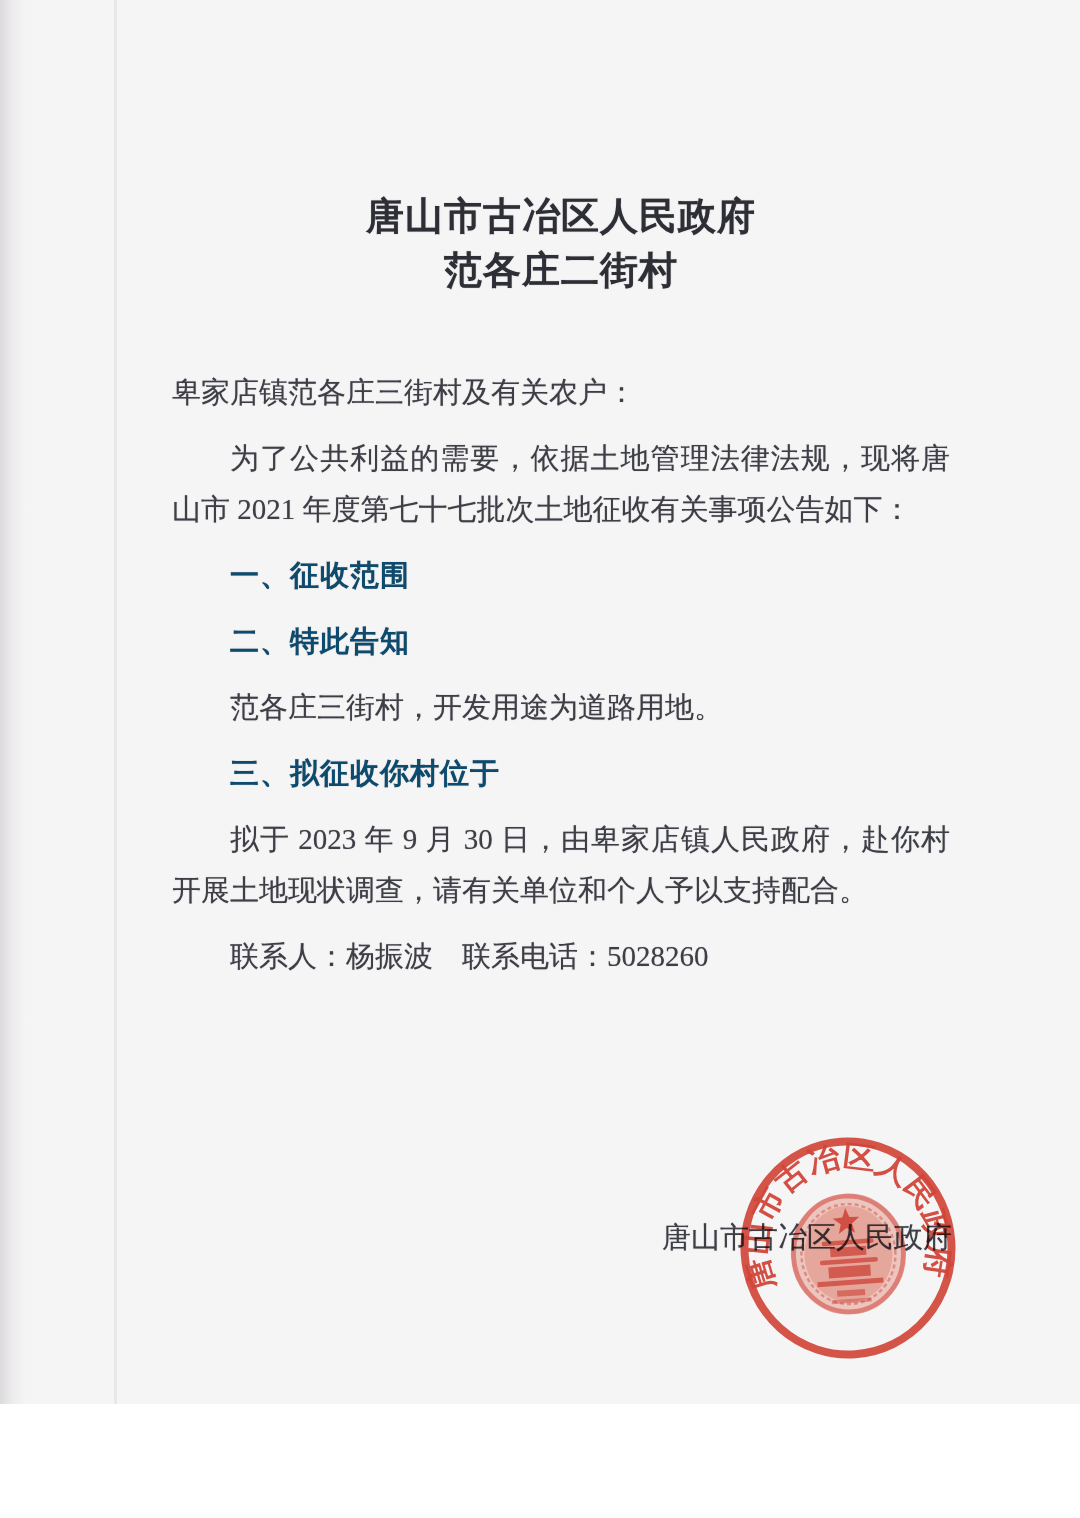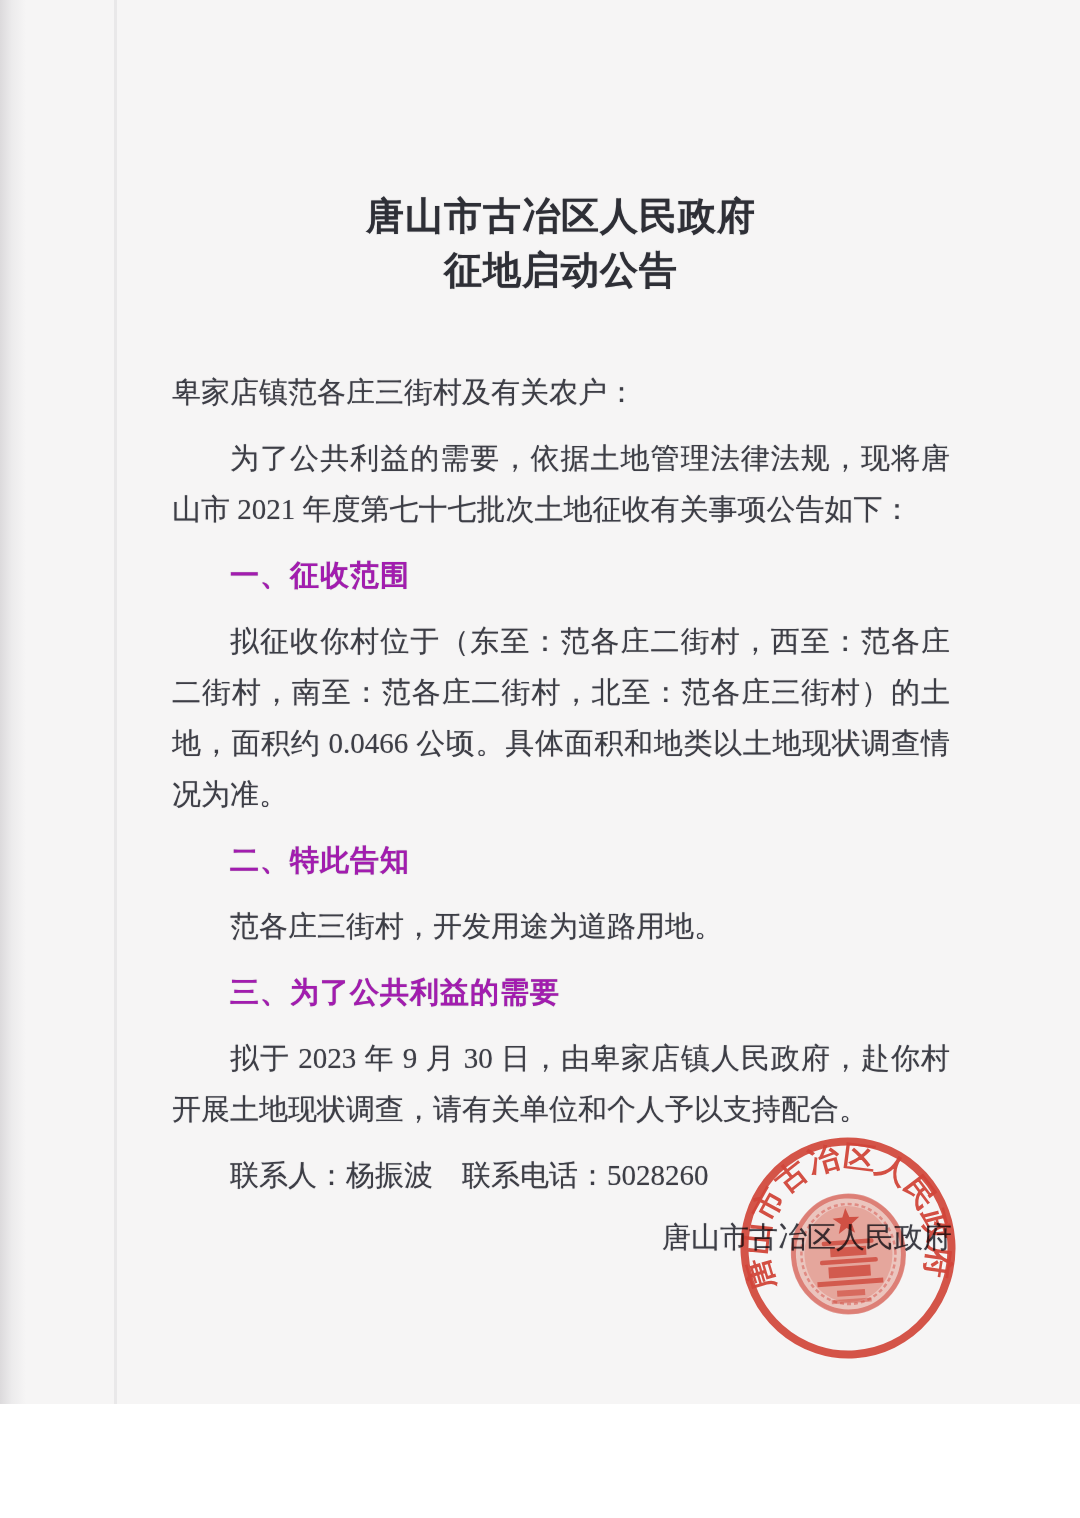--- a/index.html
+++ b/index.html
@@ -55,21 +55,21 @@
     text-align: justify;
     word-break: break-all;
     text-shadow: 0 0 1px rgba(61,62,70,0.45);
   }
   .body-text p { margin: 15px; }
   .indent { text-indent: 58px; }
 
   .sec-heading {
     font-family: "Liberation Sans", "DejaVu Sans", sans-serif;
     font-weight: bold;
-    color: #a21caf;
+    color: #0c4a6e;
     text-indent: 58px;
     letter-spacing: 1px;
   }
 
   .contact-line { margin-top: 31px; }
   .phone-label { margin-left: 1em; }
 
   .sign-block {
     position: absolute;
     left: 0; right: 0;
@@ -97,34 +97,33 @@
 
 <div class="page">
 
   <div class="edge-left"></div>
   <div class="crease"></div>
 
   <div class="doc">
 
     <h1 class="title">
       <span class="tline">唐山市古冶区人民政府</span>
-      <span class="tline">征地启动公告</span>
+      <span class="tline">范各庄二街村</span>
     </h1>
 
     <div class="body-text">
       <p>卑家店镇范各庄三街村及有关农户：</p>
       <p class="indent">为了公共利益的需要，依据土地管理法律法规，现将唐山市 2021 年度第七十七批次土地征收有关事项公告如下：</p>
 
       <p class="sec-heading">一、征收范围</p>
-      <p class="indent">拟征收你村位于（东至：范各庄二街村，西至：范各庄二街村，南至：范各庄二街村，北至：范各庄三街村）的土地，面积约 0.0466 公顷。具体面积和地类以土地现状调查情况为准。</p>
 
       <p class="sec-heading">二、特此告知</p>
       <p class="indent">范各庄三街村，开发用途为道路用地。</p>
 
-      <p class="sec-heading">三、为了公共利益的需要</p>
+      <p class="sec-heading">三、拟征收你村位于</p>
       <p class="indent">拟于 2023 年 9 月 30 日，由卑家店镇人民政府，赴你村开展土地现状调查，请有关单位和个人予以支持配合。</p>
 
 
       <p class="indent contact-line">
         <span>联系人：</span><span>杨振波</span><span class="phone-label">联系电话：</span><span>5028260</span>
       </p>
     </div>
   </div>
 
   <div class="sign-block">

